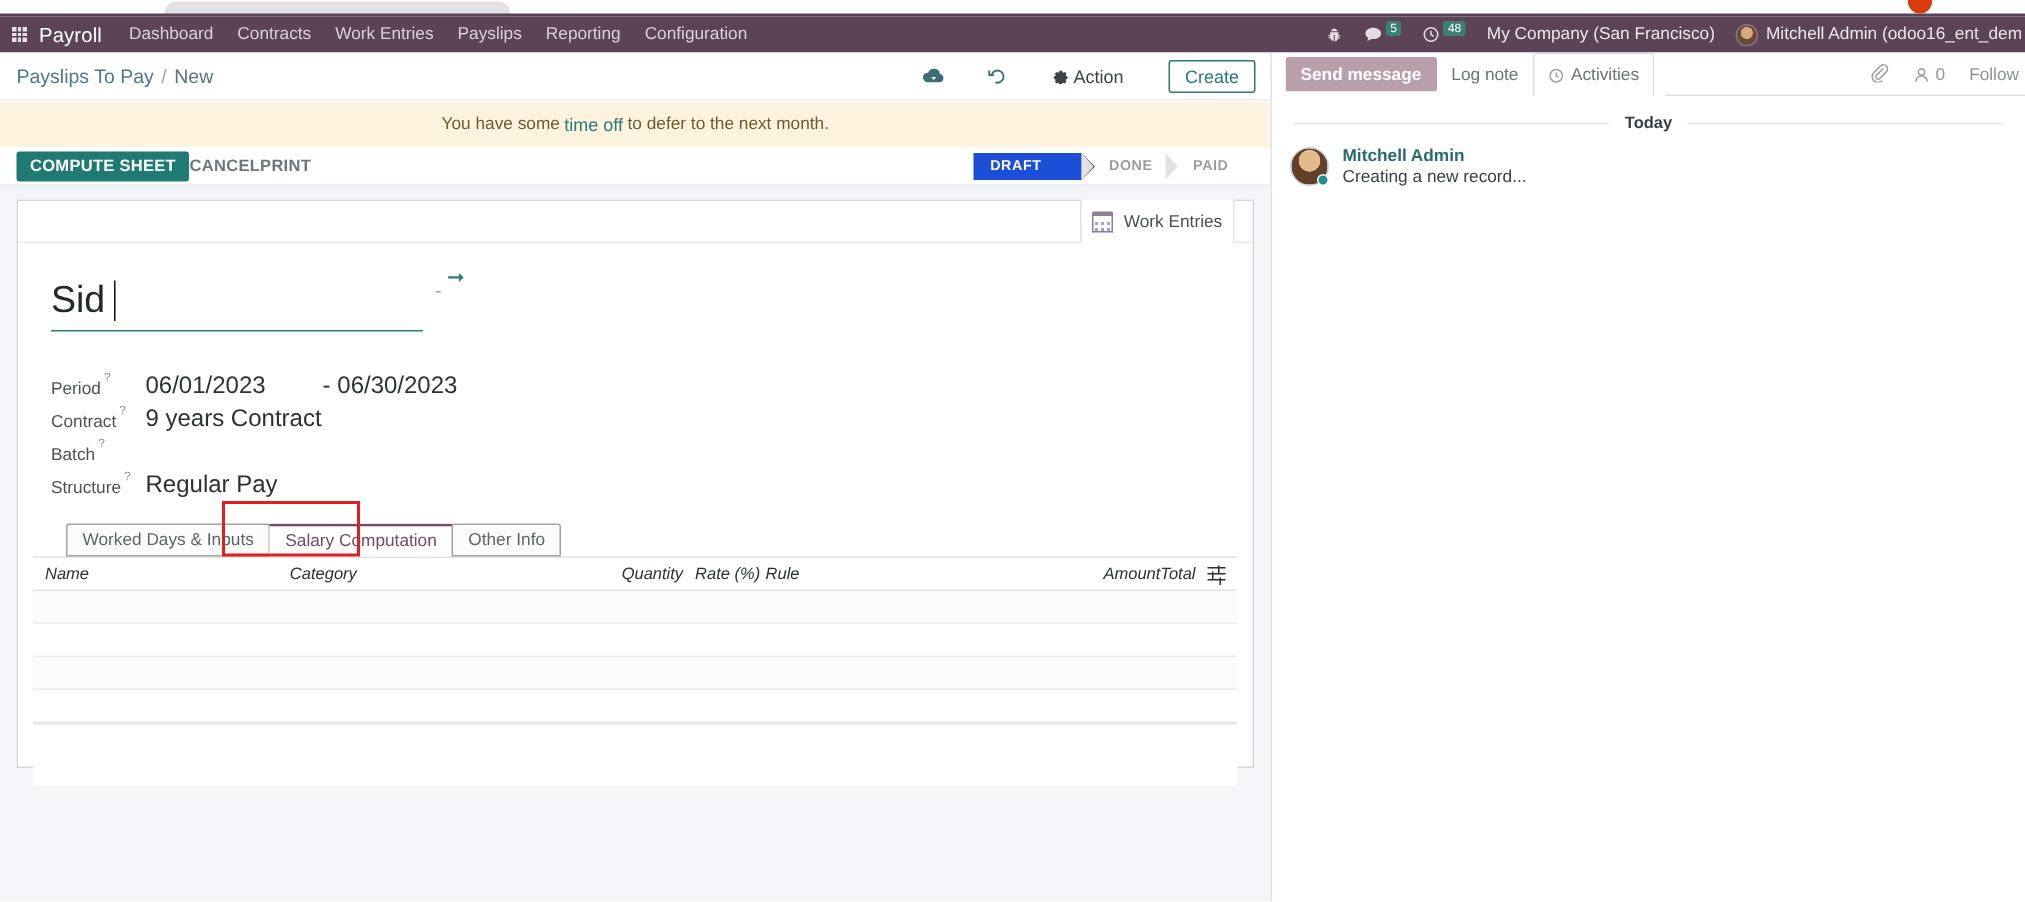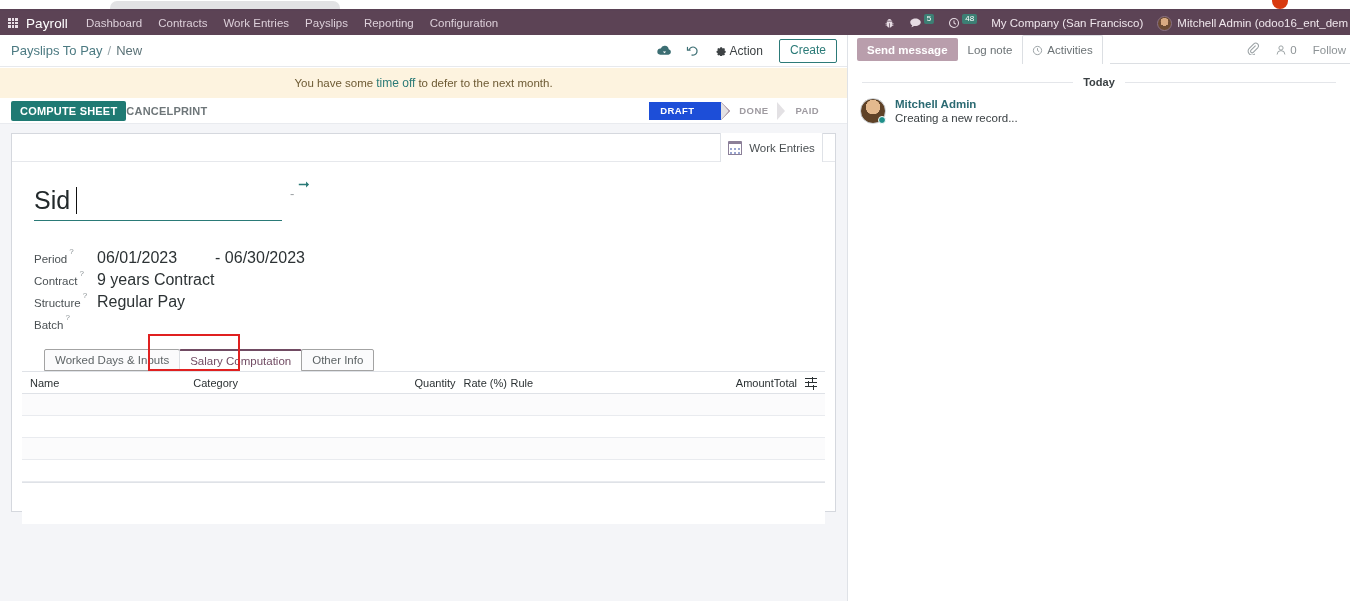--- a/index.html
+++ b/index.html
@@ -61,21 +61,21 @@
   
   .control-panel {
     position: absolute; left: 0; top: 35px; width: 847px; height: 32px;
     background: #ffffff; border-bottom: 1px solid #e7e9ed;
     display: flex; align-items: center;
   }
   .breadcrumb { font-size: 13px; color: #4a6b72; padding-left: 11px; display: flex; gap: 5px; }
   .bc-link { color: #4c7a82; cursor: pointer; }
   .bc-sep { color: #9aa7ab; }
   .bc-current { color: #5c7378; }
-  .cp-right { margin-left: auto; display: flex; gap: 2px; padding-right: 10px; }
+  .cp-right { margin-left: auto; display: flex; align-items: center; gap: 16px; padding-right: 10px; }
   .cp-icon-btn {
     width: 26px; height: 24px; display:flex; align-items:center; justify-content:center;
     color: #3c6e73; cursor: pointer; font-size: 13px;
   }
   .cp-action {
     display:flex; align-items:center; gap:3px; font-size:12px; color:#3d4244;
     padding: 3px 8px; cursor: pointer;
   }
   .btn-create {
     border: 1px solid #2c7a78; color: #2a7a77; background:#fff;
@@ -178,21 +178,21 @@
   .tab.active {
     color:#714b63; background:#ffffff; border-color:#dcdfe3; border-top: 2px solid #714b63;
     border-bottom: 1px solid #fff; font-weight: normal;
   }
   .annot-box {
     position:absolute; left: 104px; top: -15px; width: 92px; height: 37px;
     border: 2px solid #e02020; pointer-events: none;
   }
 
   
-  .tbl { margin: 0 10px 0 10px; border-top: 1px solid #dfe2e7; }
+  .tbl { margin: 0 10px 0 10px; border-top: 1px solid #dfe2e7; font-style: italic; }
   .thead { display:flex; height: 22px; align-items:center; border-bottom: 1px solid #dfe2e7;
            font-size: 11px; color:#2b3133; padding: 0 8px; }
   .th { white-space: nowrap; }
   .th.name { width: 165px; }
   .th.category { width: 209px; }
   .th.quantity { width: 56px; text-align:right; }
   .th.rate { width: 49px; text-align:right; padding-left: 8px; }
   .th.rule { width: 200px; padding-left: 6px; }
   .th.amount { width: 72px; text-align:right; }
   .th.total { margin-left: auto; display:flex; align-items:center; gap: 8px; }
@@ -378,29 +378,29 @@
         <span class="fvalue date2">- 06/30/2023</span>
       </div>
       <div class="frow">
         <span class="flabel">
           <span>Contract</span><sup class="fhelp">?</sup>
         </span>
         <span class="fvalue">9 years Contract</span>
       </div>
       <div class="frow">
         <span class="flabel">
-          <span>Structure</span><sup class="fhelp">?</sup>
-        </span>
-        <span class="fvalue">Regular Pay</span>
+          <span>Batch</span><sup class="fhelp">?</sup>
+        </span>
+        <span class="fvalue fvalue-placeholder"></span>
       </div>
       <div class="frow">
         <span class="flabel">
-          <span>Batch</span><sup class="fhelp">?</sup>
-        </span>
-        <span class="fvalue fvalue-placeholder"></span>
+          <span>Structure</span><sup class="fhelp">?</sup>
+        </span>
+        <span class="fvalue">Regular Pay</span>
       </div>
     </div>
 
     <div class="tabs">
       <div class="tab">Worked Days &amp; Inputs</div>
       <div class="tab active">Salary Computation</div>
       <div class="tab">Other Info</div>
       <div class="annot-box"></div>
     </div>
 

